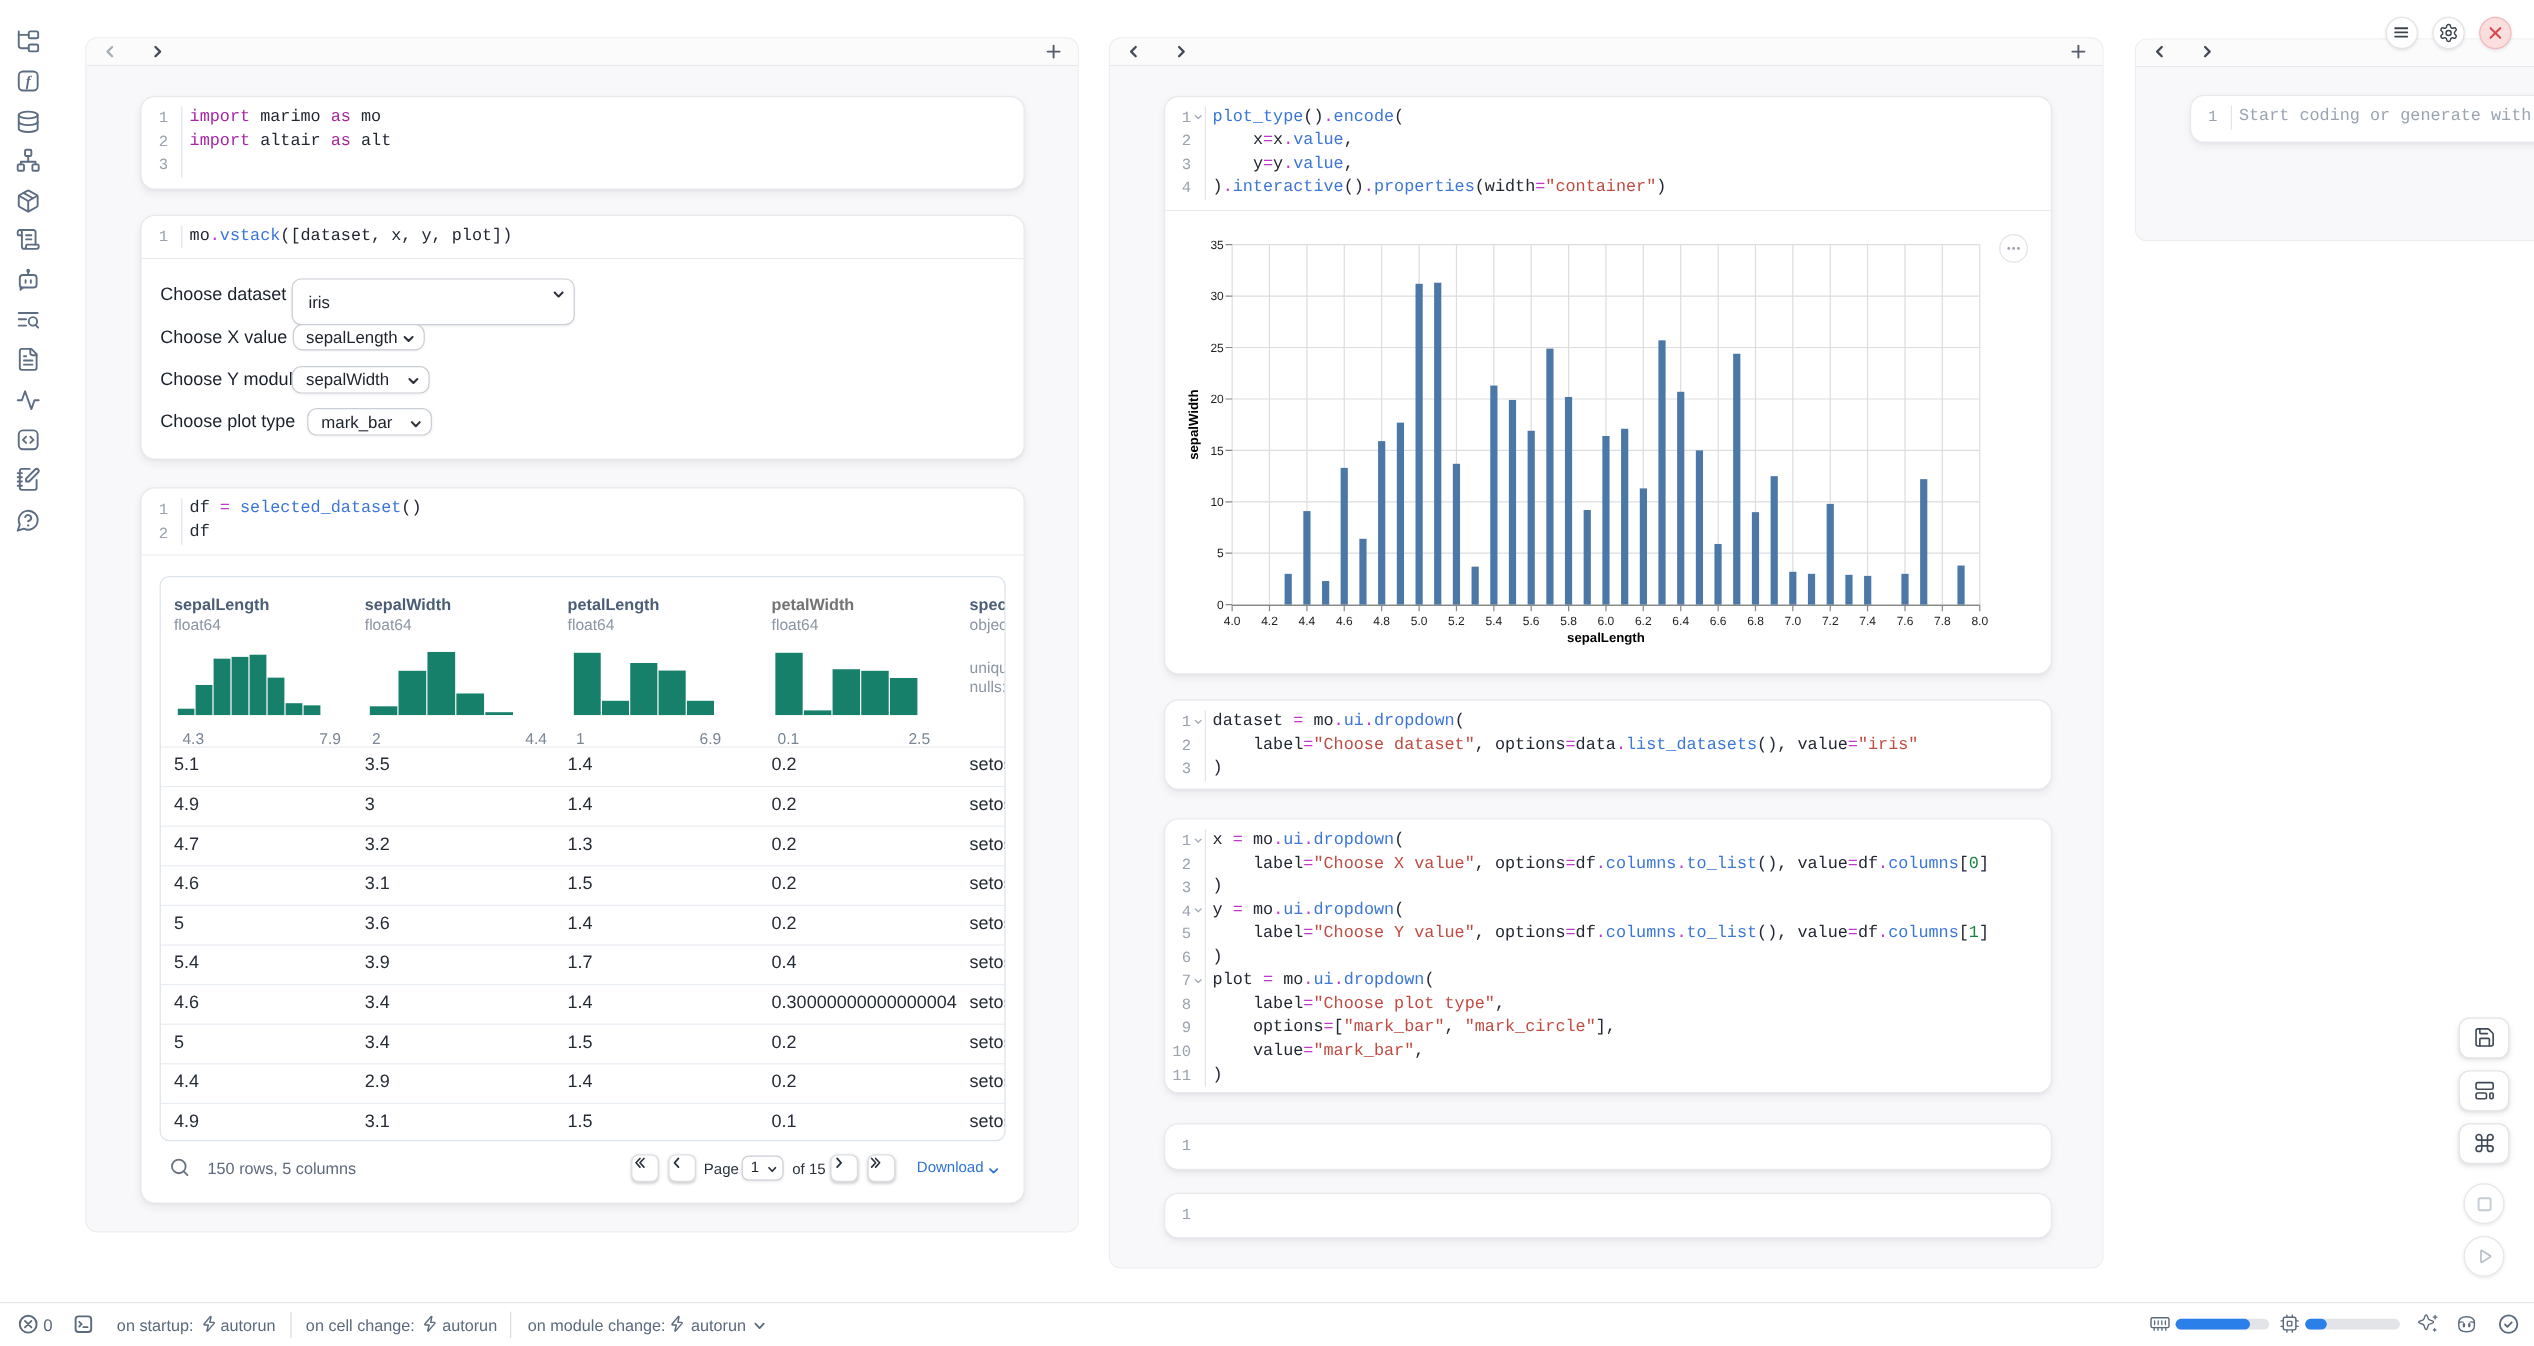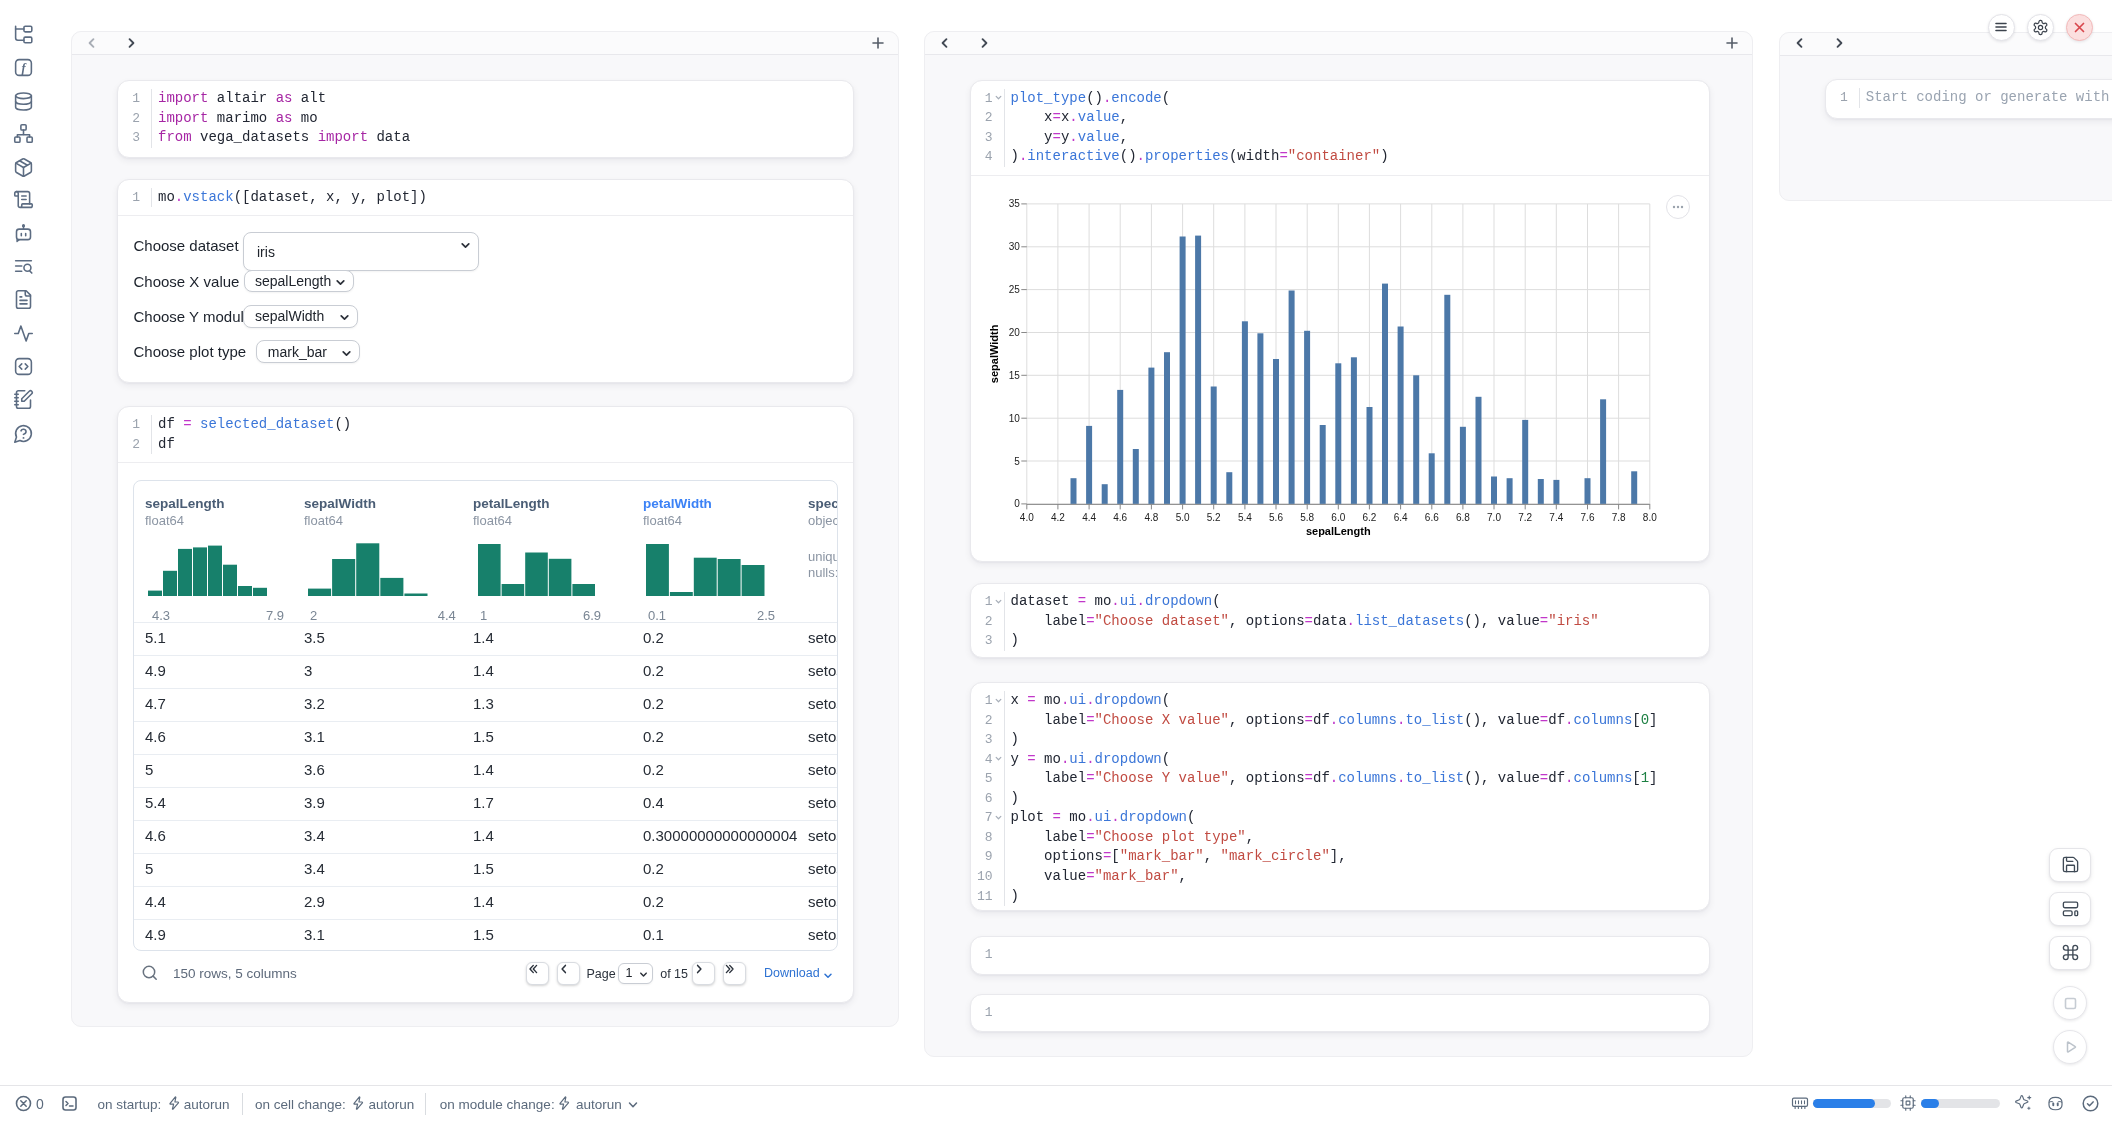--- a/index.html
+++ b/index.html
@@ -132,21 +132,21 @@
 <svg class="abs" style="left:1833px;top:37px;" width="12" height="12" viewBox="0 0 12 12" fill="none">
       <path d="M4.5600000000000005 2.16 L8.399999999999999 6.0 L4.5600000000000005 9.84" stroke="#434a55" stroke-width="1.9" fill="none" stroke-linecap="round" stroke-linejoin="round"></path>
     </svg>
 <div class="cell" style="left:117px;top:80px;width:737px;height:77.5px">
       <div class="coderow">
         <div class="gut" style="width:33px">
           <div style="position:relative">1</div>
           <div style="position:relative">2</div>
           <div style="position:relative">3</div>
         </div>
-        <div class="cod"><div><span class="k">import</span> altair <span class="k">as</span> alt</div><div><span class="k">import</span> marimo <span class="k">as</span> mo</div><div><span class="k">from</span> vega_datasets <span class="k">import</span> data</div></div>
+        <div class="cod"><div><span class="k">import</span> marimo <span class="k">as</span> mo</div><div><span class="k">import</span> altair <span class="k">as</span> alt</div></div>
       </div>
 </div>
 <div class="cell" style="left:117px;top:178.8px;width:737px;height:204px">
       <div class="coderow divb">
         <div class="gut" style="width:33px">
           <div style="position:relative">1</div>
         </div>
         <div class="cod"><div>mo<span class="o">.</span><span class="f">vstack</span>([dataset, x, y, plot])</div></div>
       </div>
 <div class="abs" style="left:15.5px;top:57.69999999999999px;font:normal 15px 'Liberation Sans',sans-serif;color:#1b212b;white-space:pre;">Choose dataset</div>
@@ -174,21 +174,21 @@
         </div>
         <div class="cod"><div>df <span class="o">=</span> <span class="f">selected_dataset</span>()</div><div>df</div></div>
       </div>
 <div class="abs" style="left:15px;top:73px;width:705px;height:470.5px;background:#fff;border:1px solid #dde3eb;border-radius:8px;overflow:hidden">
         <div class="abs" style="left:11px;top:14.5px;font:bold 13.5px 'Liberation Sans',sans-serif;color:#4a5d75;white-space:pre;">sepalLength</div>
         <div class="abs" style="left:11px;top:32px;font:normal 13px 'Liberation Sans',sans-serif;color:#8b95a3;white-space:pre;">float64</div>
         <div class="abs" style="left:170px;top:14.5px;font:bold 13.5px 'Liberation Sans',sans-serif;color:#4a5d75;white-space:pre;">sepalWidth</div>
         <div class="abs" style="left:170px;top:32px;font:normal 13px 'Liberation Sans',sans-serif;color:#8b95a3;white-space:pre;">float64</div>
         <div class="abs" style="left:339px;top:14.5px;font:bold 13.5px 'Liberation Sans',sans-serif;color:#4a5d75;white-space:pre;">petalLength</div>
         <div class="abs" style="left:339px;top:32px;font:normal 13px 'Liberation Sans',sans-serif;color:#8b95a3;white-space:pre;">float64</div>
-        <div class="abs" style="left:509px;top:14.5px;font:bold 13.5px 'Liberation Sans',sans-serif;color:#3b82f6;white-space:pre;">petalWidth</div>
+        <div class="abs" style="left:509px;top:14.5px;font:bold 13.5px 'Liberation Sans',sans-serif;color:#737373;white-space:pre;">petalWidth</div>
         <div class="abs" style="left:509px;top:32px;font:normal 13px 'Liberation Sans',sans-serif;color:#8b95a3;white-space:pre;">float64</div>
         <div class="abs" style="left:674px;top:14.5px;font:bold 13.5px 'Liberation Sans',sans-serif;color:#4a5d75;white-space:pre;">species</div>
         <div class="abs" style="left:674px;top:32px;font:normal 13px 'Liberation Sans',sans-serif;color:#8b95a3;white-space:pre;">object</div>
         <div class="abs" style="left:674px;top:68px;font:normal 13px 'Liberation Sans',sans-serif;color:#8b95a3;white-space:pre;">unique: 3</div>
         <div class="abs" style="left:674px;top:83.5px;font:normal 13px 'Liberation Sans',sans-serif;color:#8b95a3;white-space:pre;">nulls: 0</div>
         <svg class="abs" style="left:13.7px;top:61.3px" width="121" height="54" viewBox="0 0 121 54">
           <rect x="0.0" y="48.6" width="14.0" height="5.4" fill="#17806b"></rect>
           <rect x="15.0" y="28.8" width="14.0" height="25.2" fill="#17806b"></rect>
           <rect x="30.0" y="6.9" width="14.0" height="47.1" fill="#17806b"></rect>
           <rect x="45.0" y="5.4" width="14.0" height="48.6" fill="#17806b"></rect>

